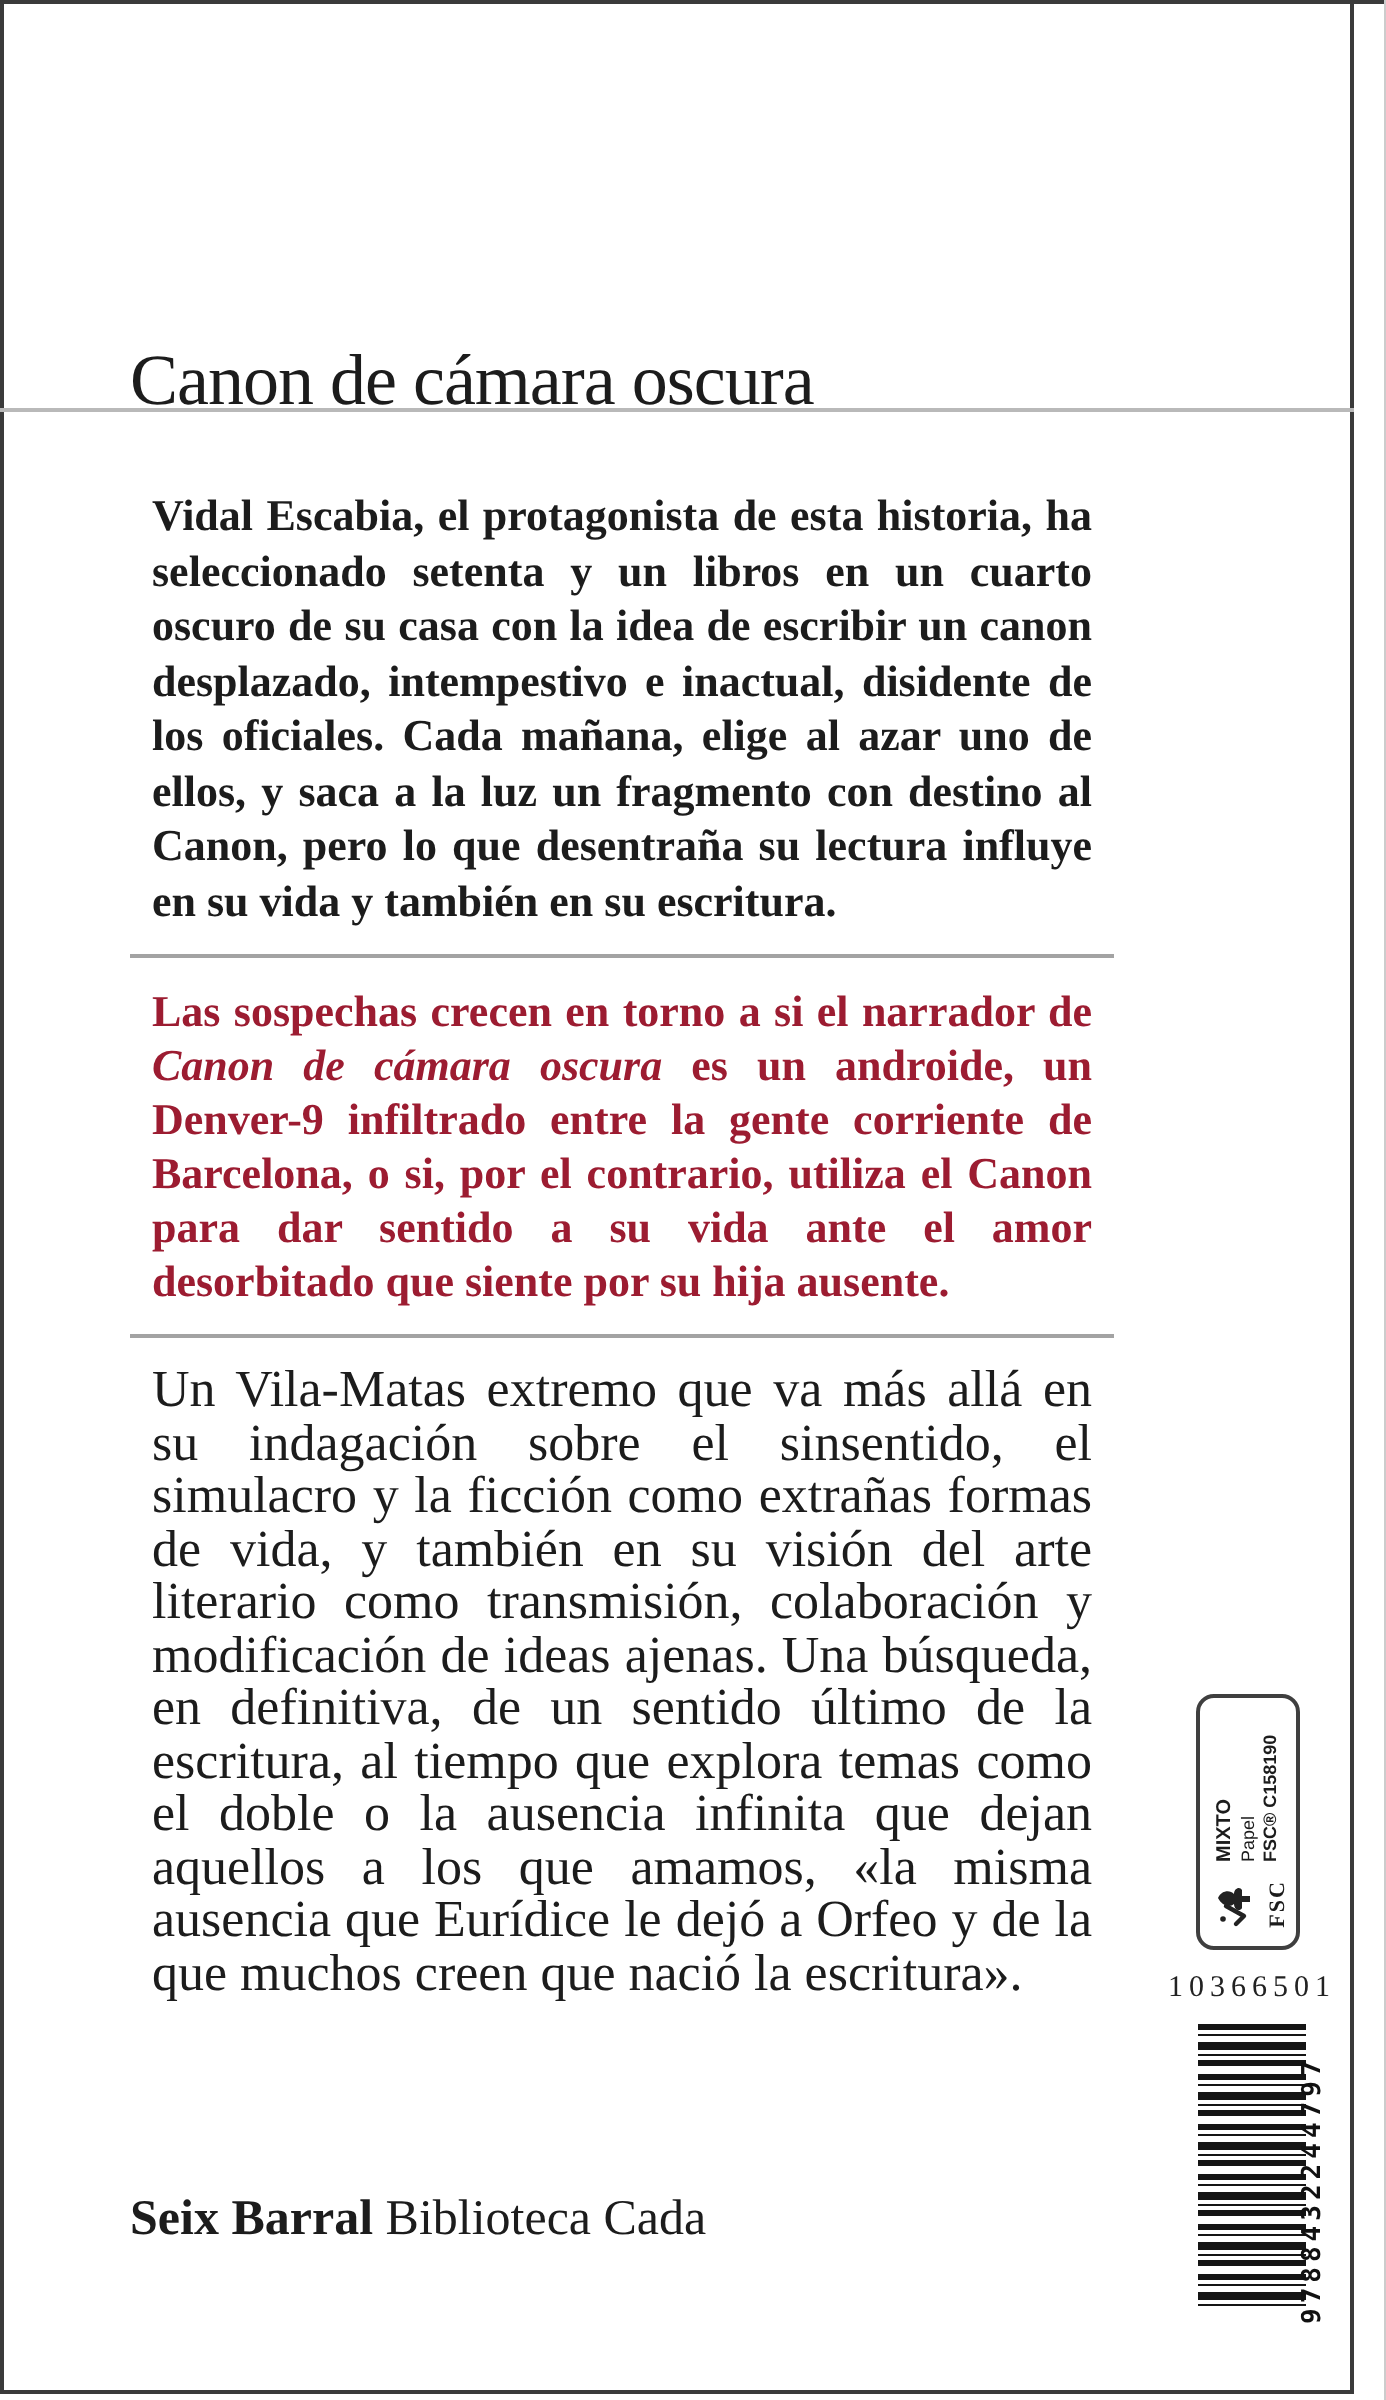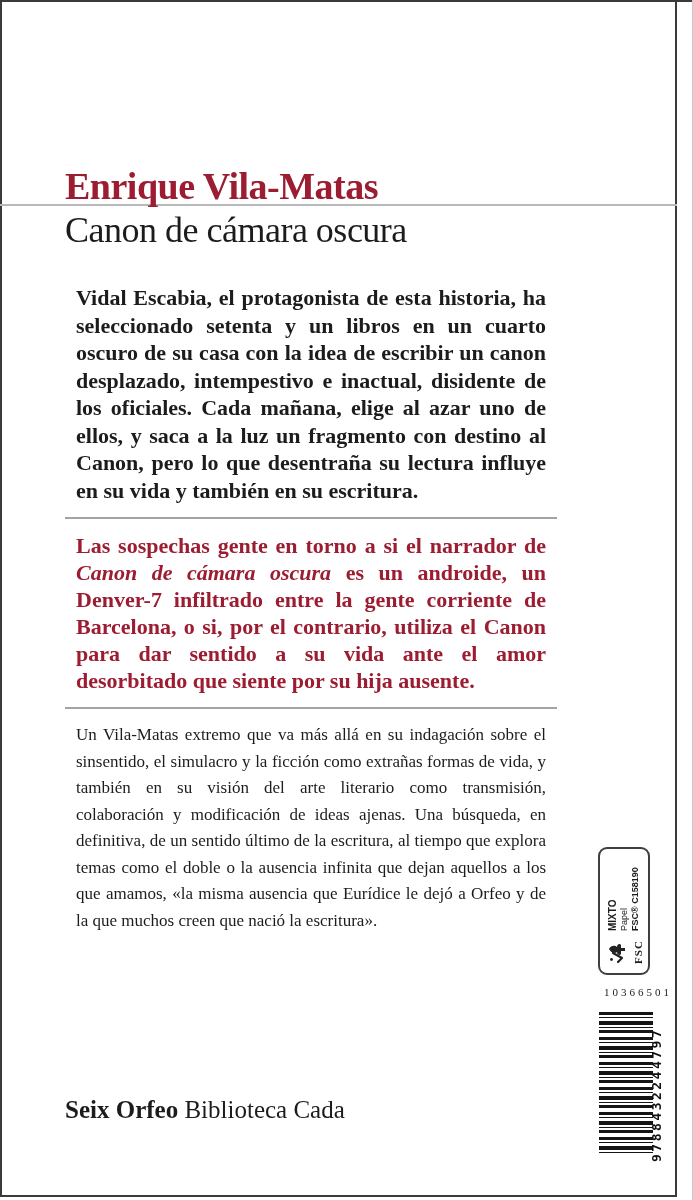--- a/index.html
+++ b/index.html
@@ -39,41 +39,41 @@
   .synopsis{
     margin-top:34px;font-size:22px;line-height:27.5px;font-weight:bold;color:var(--text-black);
   }
   .col-rule{
     border:none;border-top:2px solid var(--rule-gray);margin:13px 0 13px 0;width:492px;
   }
   .highlight{
     font-size:22px;line-height:27px;font-weight:bold;color:var(--accent-red);
   }
   .review{
-    font-size:17px;line-height:26.5px;font-weight:normal;color:var(--text-black);
+    font-size:26px;line-height:26.5px;font-weight:normal;color:var(--text-black);
   }
   
   .fsc-wrap{position:absolute;left:596px;top:845px;width:56px;height:132px;}
   .fsc-box{
     position:absolute;left:50%;top:50%;width:128px;height:52px;
     transform:translate(-50%,-50%) rotate(-90deg);
     border:2px solid #3f3f3f;border-radius:9px;background:#fff;
     display:flex;align-items:center;gap:6px;padding:2px 6px;box-sizing:border-box;
   }
   .fsc-logo-col{display:flex;flex-direction:column;align-items:center;width:30px;}
   .fsc-acronym{font-size:11px;font-weight:bold;letter-spacing:1px;line-height:10px;}
   .fsc-text-col{display:flex;flex-direction:column;justify-content:center;
     font-family:"Liberation Sans","DejaVu Sans",sans-serif;}
   .fsc-type{font-size:10px;font-weight:bold;line-height:12px;}
   .fsc-material{font-size:9px;line-height:11px;}
   .fsc-code{font-size:9px;font-weight:bold;line-height:11px;white-space:nowrap;}
   
   .barcode-number{
-    position:absolute;left:584px;top:986px;width:88px;text-align:right;
-    font-size:11px;letter-spacing:3px;color:#222;
+    position:absolute;left:584px;top:986px;width:88px;text-align:left;
+    font-size:15px;letter-spacing:3px;color:#222;
   }
   .barcode{
     position:absolute;left:599px;top:1012px;width:54px;height:143px;
     background:repeating-linear-gradient(to bottom,
       #151515 0 3px,#ffffff 3px 5px,#151515 5px 6px,#ffffff 6px 9px,
       #151515 9px 13px,#ffffff 13px 15px,#151515 15px 16px,#ffffff 16px 18px,
       #151515 18px 21px,#ffffff 21px 25px);
   }
   .barcode-isbn{
     position:absolute;left:646px;top:1012px;width:26px;height:150px;
@@ -93,28 +93,27 @@
 </head>
 <body>
 
 <div class="cover"></div>
 <div class="top-edge"></div>
 <div class="right-page-edge"></div>
 
 <div class="author-rule"></div>
 
 <div class="content">
-  <h1 class="author">Enrique Vila-Matas</h1>
   <h2 class="title">Canon de cámara oscura</h2>
 
   <p class="para synopsis">Vidal Escabia, el protagonista de esta historia, ha seleccionado setenta y un libros en un cuarto oscuro de su casa con la idea de escribir un canon desplazado, intempestivo e inactual, disidente de los oficiales. Cada mañana, elige al azar uno de ellos, y saca a la luz un fragmento con destino al Canon, pero lo que desentraña su lectura influye en su vida y también en su escritura.</p>
 
   <hr class="col-rule">
 
-  <p class="para highlight"><span>Las sospechas gente en torno a si el narrador de </span><i>Canon de cámara oscura</i><span> es un androide, un Denver-7 infiltrado entre la gente corriente de Barcelona, o si, por el contrario, utiliza el Canon para dar sentido a su vida ante el amor desorbitado que siente por su hija ausente.</span></p>
+  <p class="para highlight"><span>Las sospechas crecen en torno a si el narrador de </span><i>Canon de cámara oscura</i><span> es un androide, un Denver-9 infiltrado entre la gente corriente de Barcelona, o si, por el contrario, utiliza el Canon para dar sentido a su vida ante el amor desorbitado que siente por su hija ausente.</span></p>
 
   <hr class="col-rule">
 
   <p class="para review">Un Vila-Matas extremo que va más allá en su indagación sobre el sinsentido, el simulacro y la ficción como extrañas formas de vida, y también en su visión del arte literario como transmisión, colaboración y modificación de ideas ajenas. Una búsqueda, en definitiva, de un sentido último de la escritura, al tiempo que explora temas como el doble o la ausencia infinita que dejan aquellos a los que amamos, «la misma ausencia que Eurídice le dejó a Orfeo y de la que muchos creen que nació la escritura».</p>
 </div>
 
 <div class="fsc-wrap">
   <div class="fsc-box">
     <div class="fsc-logo-col">
       <span>
@@ -134,14 +133,14 @@
   </div>
 </div>
 
 <div class="barcode-number">10366501</div>
 <div class="barcode"></div>
 <div class="barcode-isbn">
   <span>9788432244797</span>
 </div>
 
 <div class="publisher-line">
-  <span class="publisher-name">Seix Orfeo</span><span> </span><span class="publisher-collection">Biblioteca Cada</span>
+  <span class="publisher-name">Seix Barral</span><span> </span><span class="publisher-collection">Biblioteca Cada</span>
 </div>
 
 </body></html>

